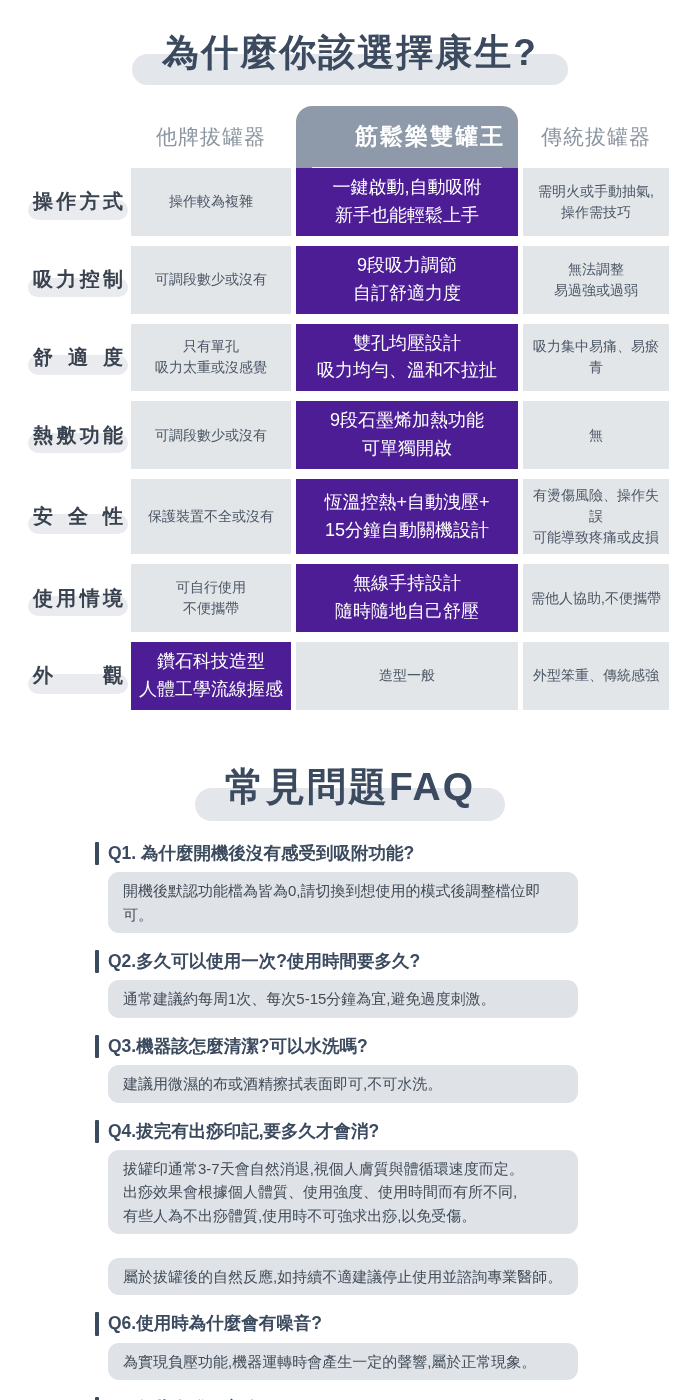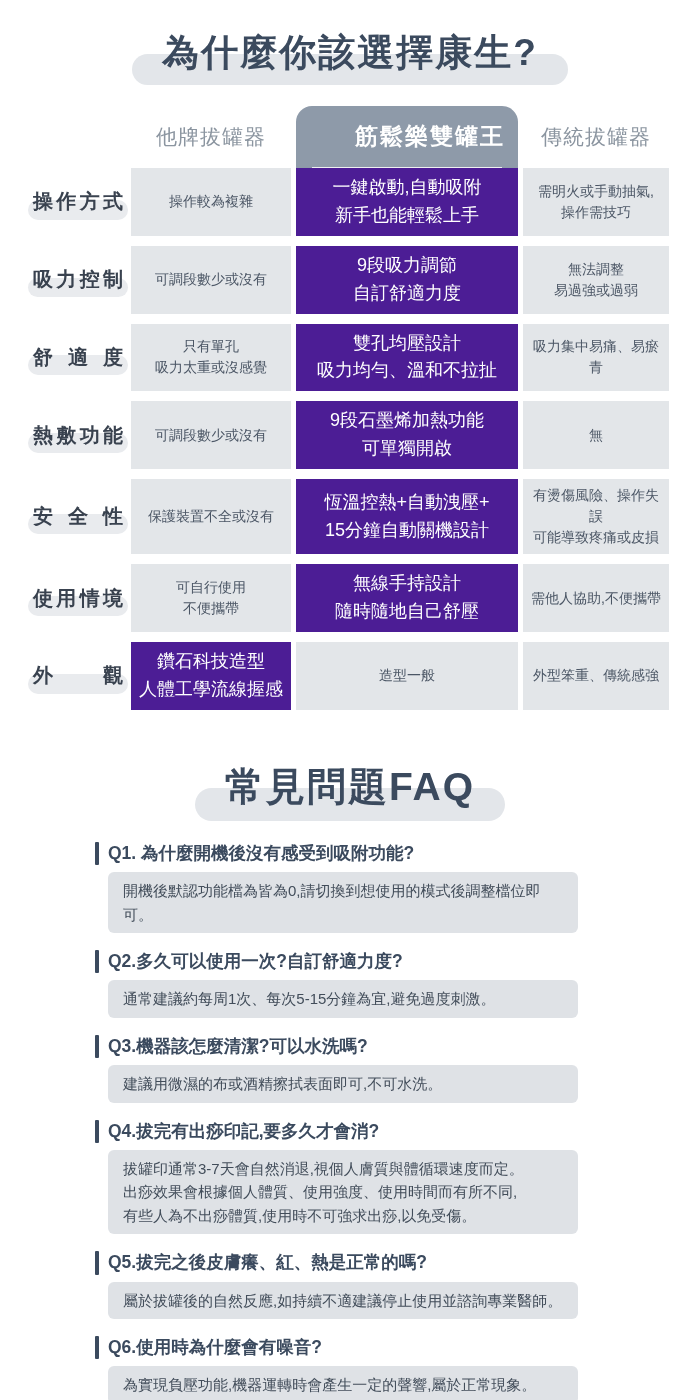--- a/index.html
+++ b/index.html
@@ -66,21 +66,21 @@
 
   
   .faq { margin-top: 50px; }
   .faq-list { margin: 28px 0 0 95px; }
   .faq-item { margin-bottom: 17px; }
   .faq-q { display: flex; align-items: stretch; }
   .q-bar { width: 4px; background: #3b4a5e; border-radius: 1px; margin-right: 9px; }
   .q-text { font-size: 17.5px; font-weight: bold; color: #3b4a5e; line-height: 1.35; }
   .faq-a {
     margin: 7px 0 0 13px; width: 470px;
-    background: #dfe2e6; border-radius: 6px; padding: 7px 15px;
+    background: #dfe2e6; border-radius: 11px; padding: 7px 15px;
     font-size: 15px; line-height: 1.55; color: #424d5a; white-space: pre-line;
   }
 </style>
 </head>
 <body>
 
 <div>
 
   <div class="title-row main-title-row">
     <div class="pill-wrap">
@@ -184,21 +184,21 @@
       <div class="faq-q">
         <span class="q-bar"></span>
         <span class="q-text">Q1. 為什麼開機後沒有感受到吸附功能?</span>
       </div>
       <div class="faq-a">開機後默認功能檔為皆為0,請切換到想使用的模式後調整檔位即可。</div>
     </div>
 
     <div class="faq-item">
       <div class="faq-q">
         <span class="q-bar"></span>
-        <span class="q-text">Q2.多久可以使用一次?自訂舒適力度?</span>
+        <span class="q-text">Q2.多久可以使用一次?使用時間要多久?</span>
       </div>
       <div class="faq-a">通常建議約每周1次、每次5-15分鐘為宜,避免過度刺激。</div>
     </div>
 
     <div class="faq-item">
       <div class="faq-q">
         <span class="q-bar"></span>
         <span class="q-text">Q3.機器該怎麼清潔?可以水洗嗎?</span>
       </div>
       <div class="faq-a">建議用微濕的布或酒精擦拭表面即可,不可水洗。</div>
@@ -210,21 +210,20 @@
         <span class="q-text">Q4.拔完有出痧印記,要多久才會消?</span>
       </div>
       <div class="faq-a">拔罐印通常3-7天會自然消退,視個人膚質與體循環速度而定。
 出痧效果會根據個人體質、使用強度、使用時間而有所不同,
 有些人為不出痧體質,使用時不可強求出痧,以免受傷。</div>
     </div>
 
     <div class="faq-item">
       <div class="faq-q">
         <span class="q-bar"></span>
-        <span class="q-text">Q5.拔完之後皮膚癢、紅、熱是正常的嗎?</span>
       </div>
       <div class="faq-a">屬於拔罐後的自然反應,如持續不適建議停止使用並諮詢專業醫師。</div>
     </div>
 
     <div class="faq-item">
       <div class="faq-q">
         <span class="q-bar"></span>
         <span class="q-text">Q6.使用時為什麼會有噪音?</span>
       </div>
       <div class="faq-a">為實現負壓功能,機器運轉時會產生一定的聲響,屬於正常現象。</div>

